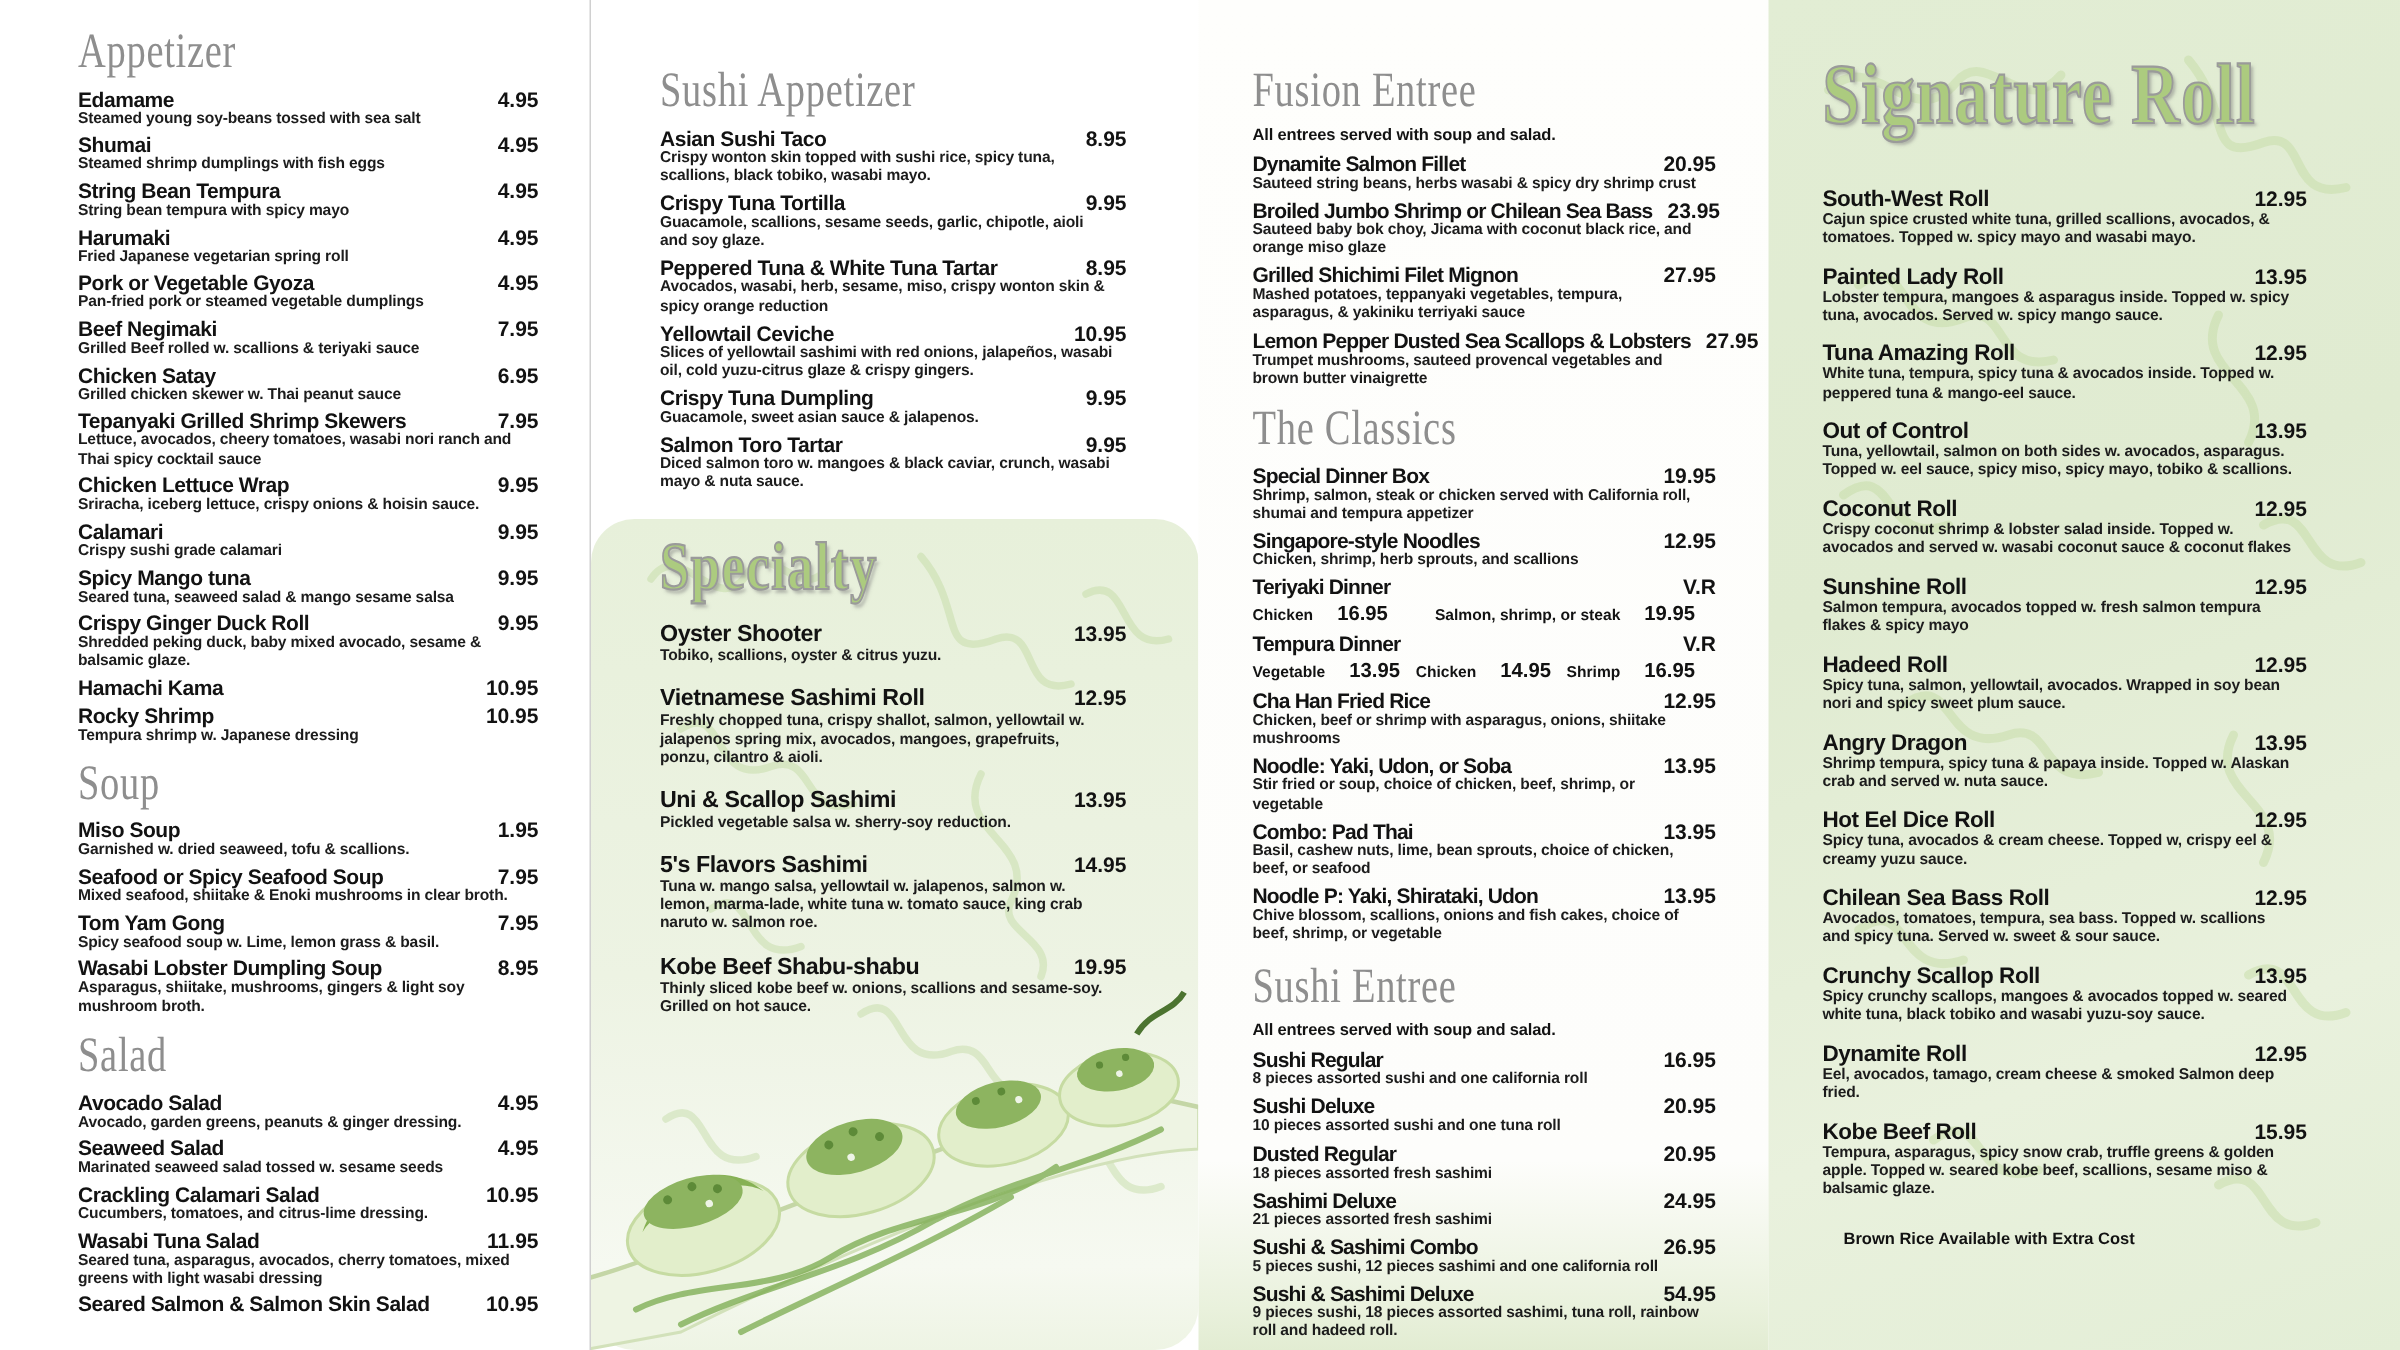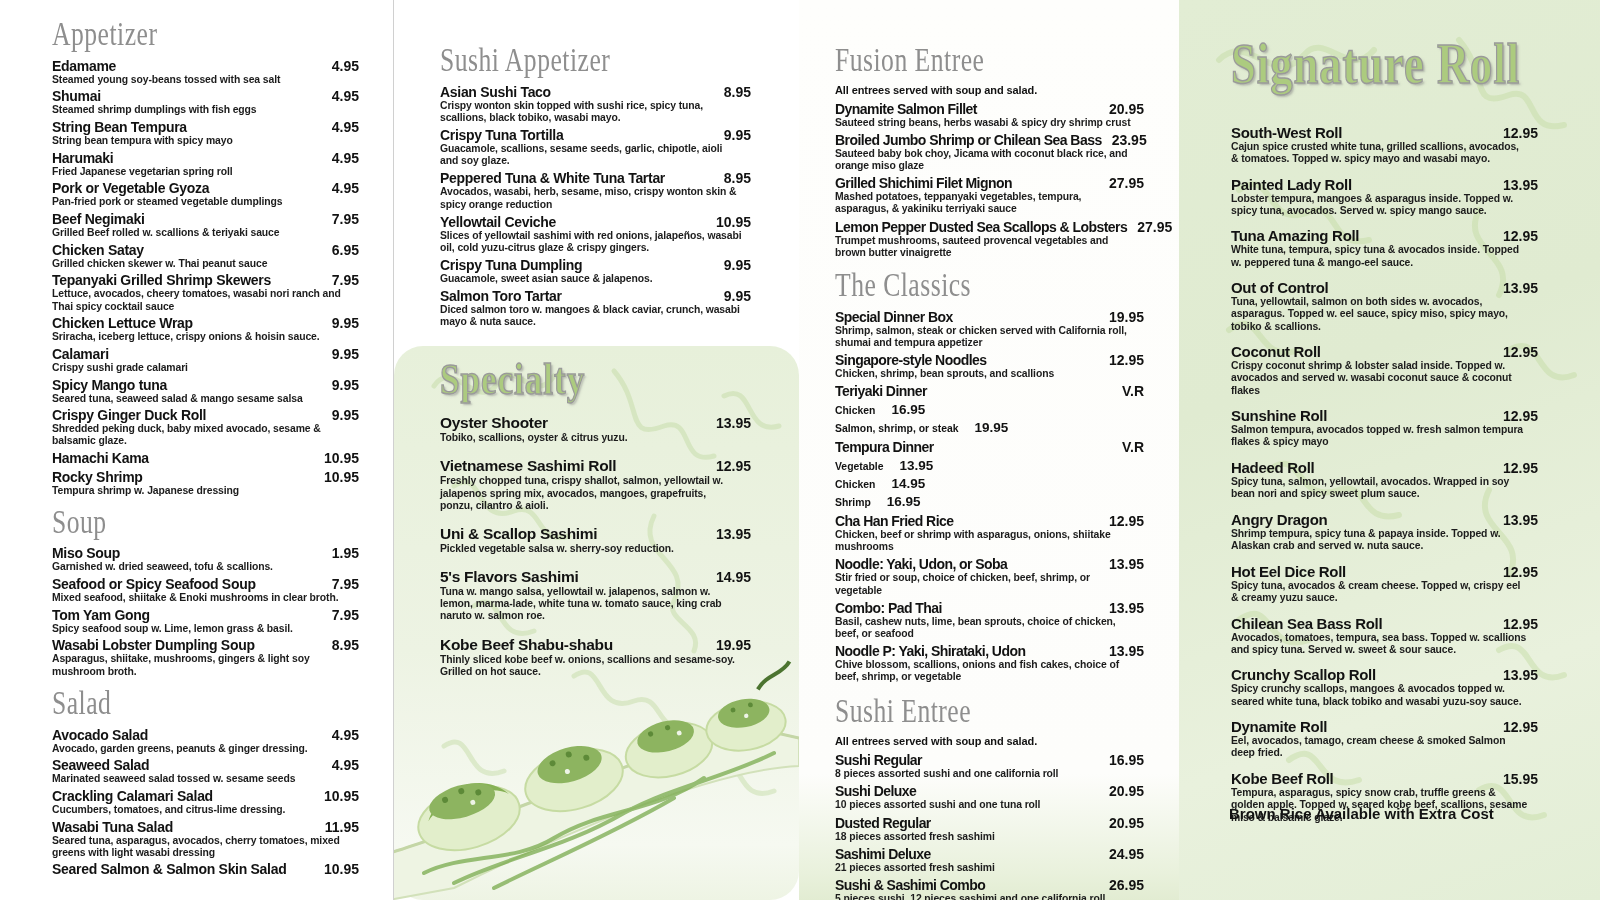--- a/index.html
+++ b/index.html
@@ -7,21 +7,21 @@
         font-family:"Liberation Sans",sans-serif;color:#121212;overflow:hidden;}
   .panel{position:relative;box-sizing:border-box;height:900px;overflow:hidden;}
   .p1{width:394px;padding:22px 34px 0 52px;border-right:1.5px solid #d0d0d0;}
   .p2{width:405px;display:flex;flex-direction:column;}
   .p2-top{padding:48px 48px 0 46px;}
   .specialty-zone{margin-top:14px;flex:1;position:relative;
       background:linear-gradient(180deg,#e7f0da 0%,#edf3e3 55%,#f6f9f1 90%,#eef4e4 100%);
       padding:16px 48px 0 46px;border-radius:29px;}
   .p3{width:380px;padding:48px 35px 0 36px;
       background:linear-gradient(180deg,#fefefc 0%,#fdfdfb 86%,#e9f1dc 97%,#e2ecd2 100%);}
-  .p4{width:421px;padding:42px 62px 0 52px;position:relative;
+  .p4{width:421px;padding:42px 62px 0 36px;position:relative;
       background:linear-gradient(160deg,#e2edd4 0%,#e0ebd1 40%,#e9f1dd 75%,#e3eed6 100%);}
 
   .sec-title{font-family:"Liberation Serif","DejaVu Serif",serif;font-weight:400;color:#8e8e8e;
       font-size:27px;line-height:1.1;margin:0 0 6px;letter-spacing:.5px;
       transform:scale(.95,1.22);transform-origin:0 80%;}
   .sec-title.green,.sec-title.green-lg{font-weight:700;color:#accb7f;
       -webkit-text-stroke:1.2px #9a9a9a;text-shadow:2px 2px 2px rgba(125,125,125,.5);
       letter-spacing:1px;}
   .sec-title.green{font-size:37px;margin-bottom:12px;}
   .sec-title.green-lg{font-size:47px;margin-bottom:30px;}
@@ -35,32 +35,32 @@
       letter-spacing:-.1px;max-width:97%;}
 
   .p2 .menu-item,.p3 .menu-item{margin-bottom:3px;}
   .specialty-zone .menu-item{margin-bottom:13px;}
   .specialty-zone .item-name{font-size:15.5px;}
   .p4 .menu-item{margin-bottom:10.5px;}
   .p4 .item-name{font-size:15px;}
   .p3 .item-name{letter-spacing:-.55px;}
 
   .variants{display:flex;justify-content:space-between;align-items:baseline;
-      padding-right:14px;margin:1px 0 2px;flex-direction:column;}
+      padding-right:14px;margin:1px 0 2px;}
   .variant{white-space:nowrap;}
   .v-label{font-size:10.4px;font-weight:700;}
   .v-price{font-size:13.5px;font-weight:700;margin-left:16px;}
 
   [data-section="soup"]{margin-top:13px;}
   [data-section="salad"]{margin-top:13px;}
   [data-section="classics"]{margin-top:14px;}
   [data-section="sushi_entree"]{margin-top:16px;}
 
   .texture{position:absolute;inset:0;pointer-events:none;}
-  .footer-note{position:absolute;left:50px;bottom:78px;font-size:15px;font-weight:700;}
+  .footer-note{position:absolute;left:50px;bottom:68px;font-size:11px;font-weight:700;}
   .sushi-photo{position:absolute;left:0;right:0;bottom:0;height:252px;}
 </style>
 </head>
 <body>
 
 <div class="page">
 
   <div class="panel p1">
     <div data-section="appetizer">
         <h2 class="sec-title gray">Appetizer</h2>
@@ -416,21 +416,21 @@
             <span class="item-name">Special Dinner Box</span>
             <span class="item-price">19.95</span>
           </div>
           <div class="item-desc">Shrimp, salmon, steak or chicken served with California roll, shumai and tempura appetizer</div>
         </div>
         <div class="menu-item">
           <div class="item-head">
             <span class="item-name">Singapore-style Noodles</span>
             <span class="item-price">12.95</span>
           </div>
-          <div class="item-desc">Chicken, shrimp, bean sprouts, and scallions</div>
+          <div class="item-desc">Chicken, shrimp, herb sprouts, and scallions</div>
         </div>
         <div class="menu-item">
           <div class="item-head">
             <span class="item-name">Teriyaki Dinner</span>
             <span class="item-price">V.R</span>
           </div>
           <div class="variants">
             <span class="variant"><span class="v-label">Chicken</span><span class="v-price">16.95</span></span>
             <span class="variant"><span class="v-label">Salmon, shrimp, or steak</span><span class="v-price">19.95</span></span>
           </div>

